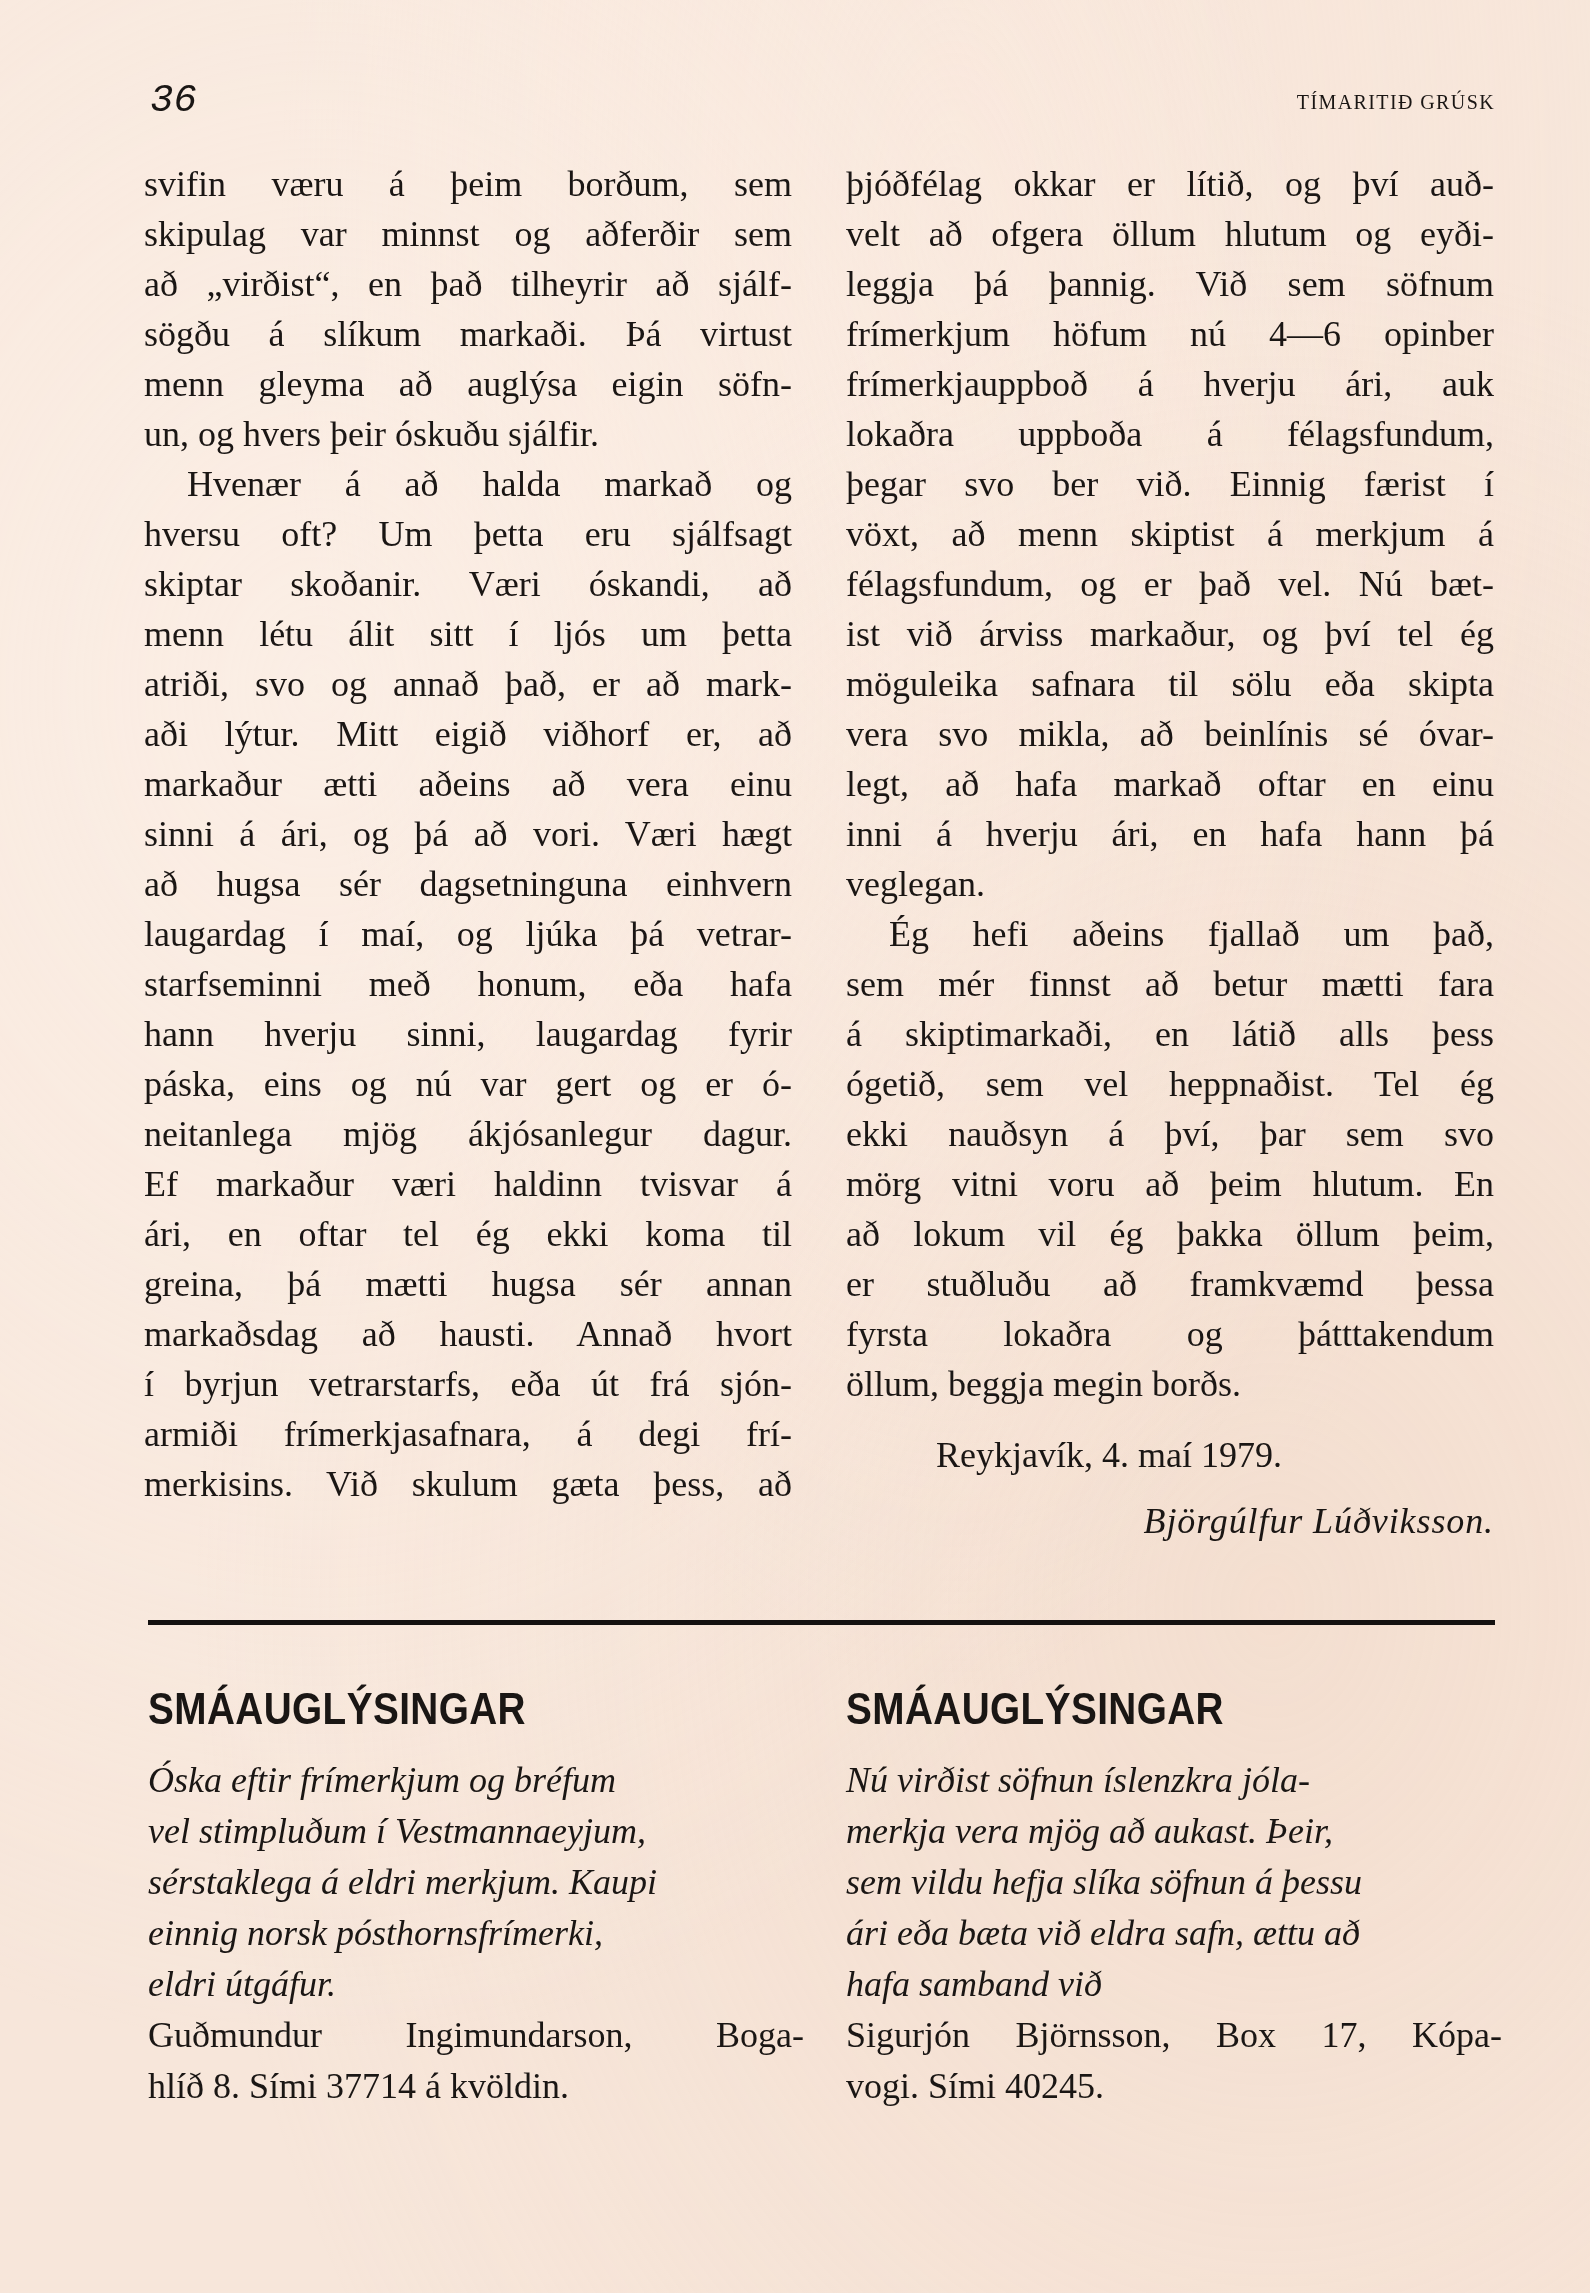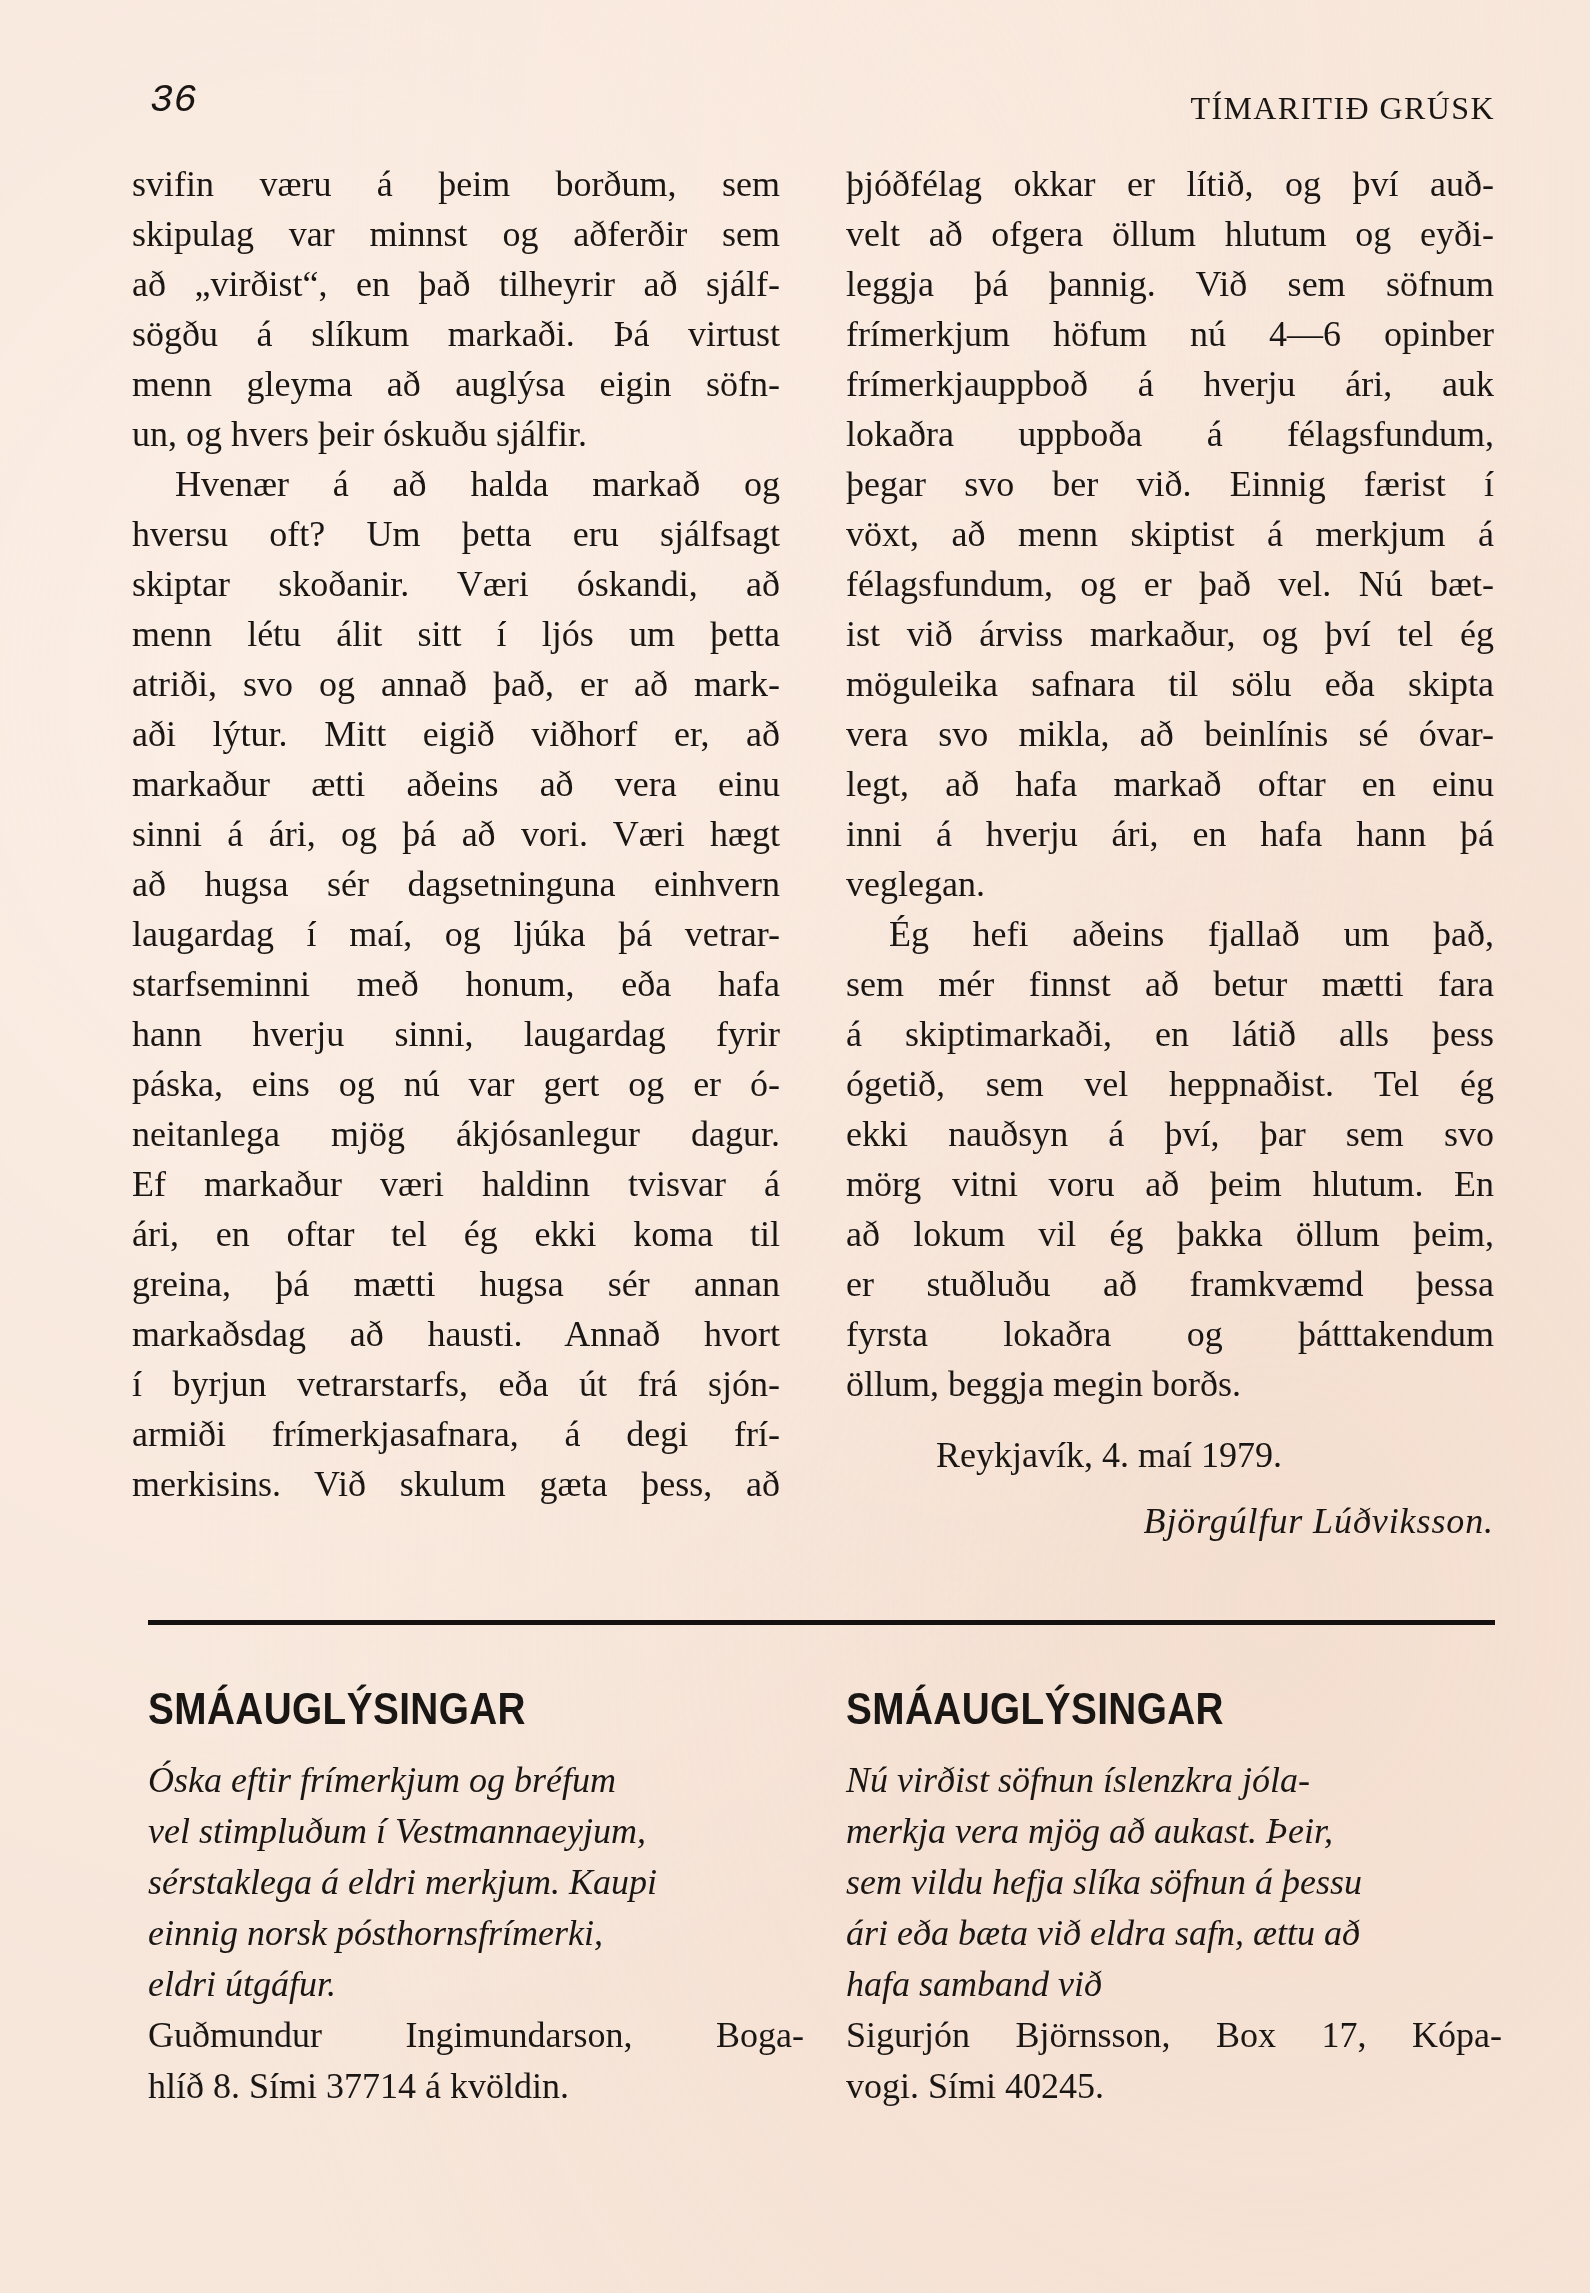--- a/index.html
+++ b/index.html
@@ -14,28 +14,28 @@
       font-family: "DejaVu Serif", "Liberation Serif", serif;
     }
     .page-number {
       position: absolute; left: 150px; top: 82px;
       font-family: Liberation Mono, monospace; font-style: italic;
       font-size: 39px; line-height: 1;
     }
     .running-head {
       position: absolute; right: 96px; top: 92px;
       font-family: "Liberation Serif", serif;
-      font-size: 32px; letter-spacing: 1.4px; line-height: 1;
+      font-size: 20px; letter-spacing: 1.4px; line-height: 1;
     }
     .column {
       position: absolute; top: 159px; width: 648px;
       font-family: "Liberation Serif", serif;
       font-size: 36px; line-height: 50px;
     }
-    .col-left { left: 132px; }
+    .col-left { left: 144px; }
     .col-right { left: 846px; }
     .line {
       display: block; white-space: nowrap; text-align: justify;
       text-align-last: justify; height: 50px;
     }
     .line.last { text-align-last: left; }
     .line.indent { padding-left: 43px; }
     .dateline {
       display: block; height: 66px; line-height: 66px;
       padding-left: 90px; margin-top: 13px;

